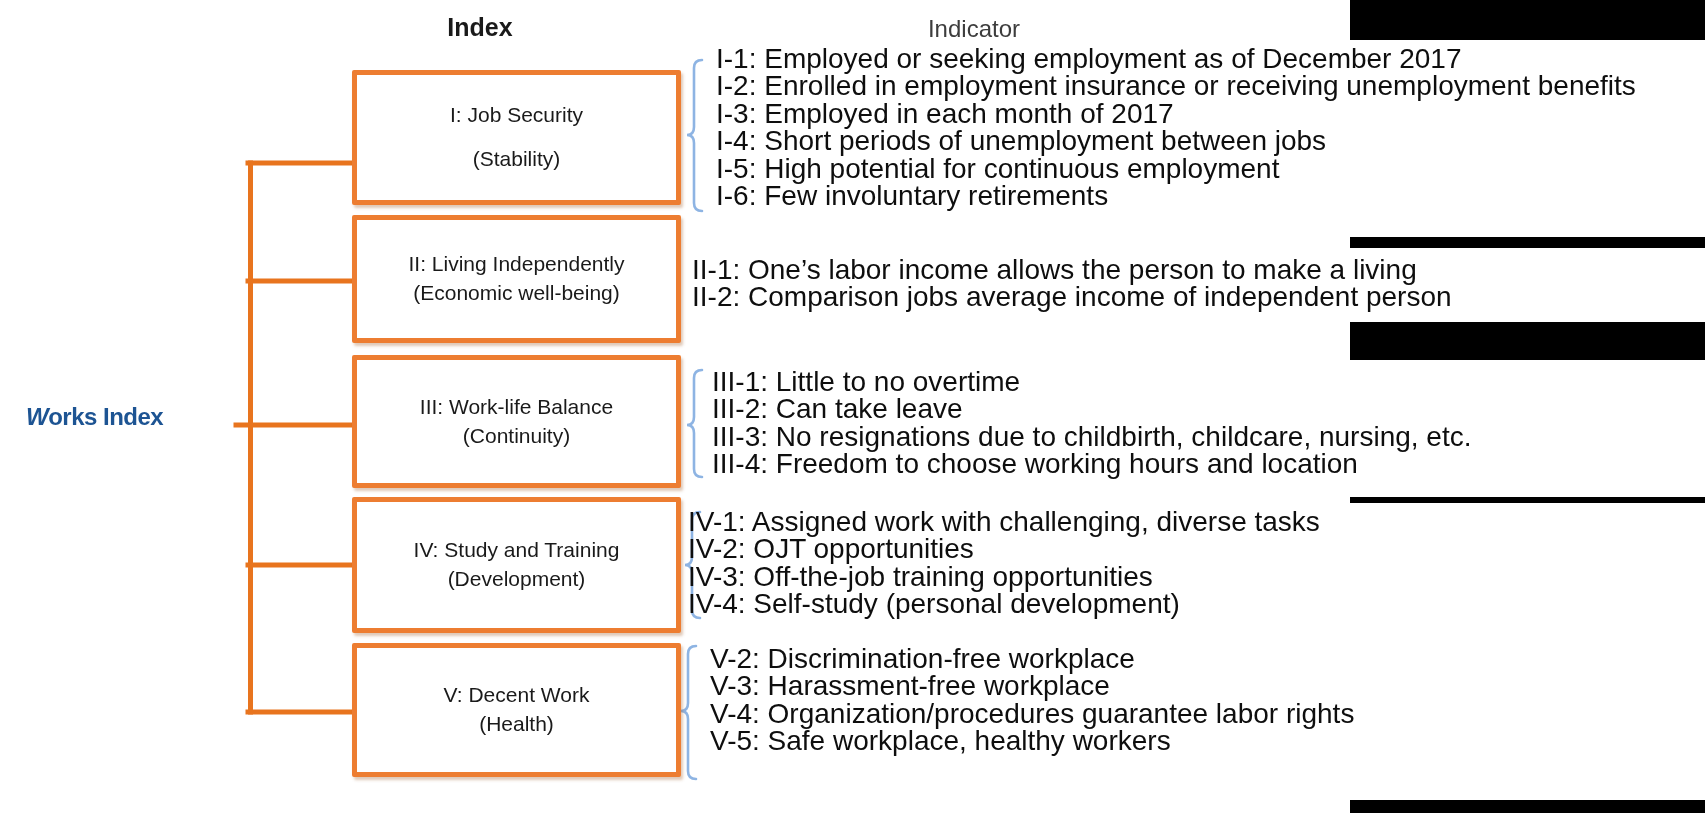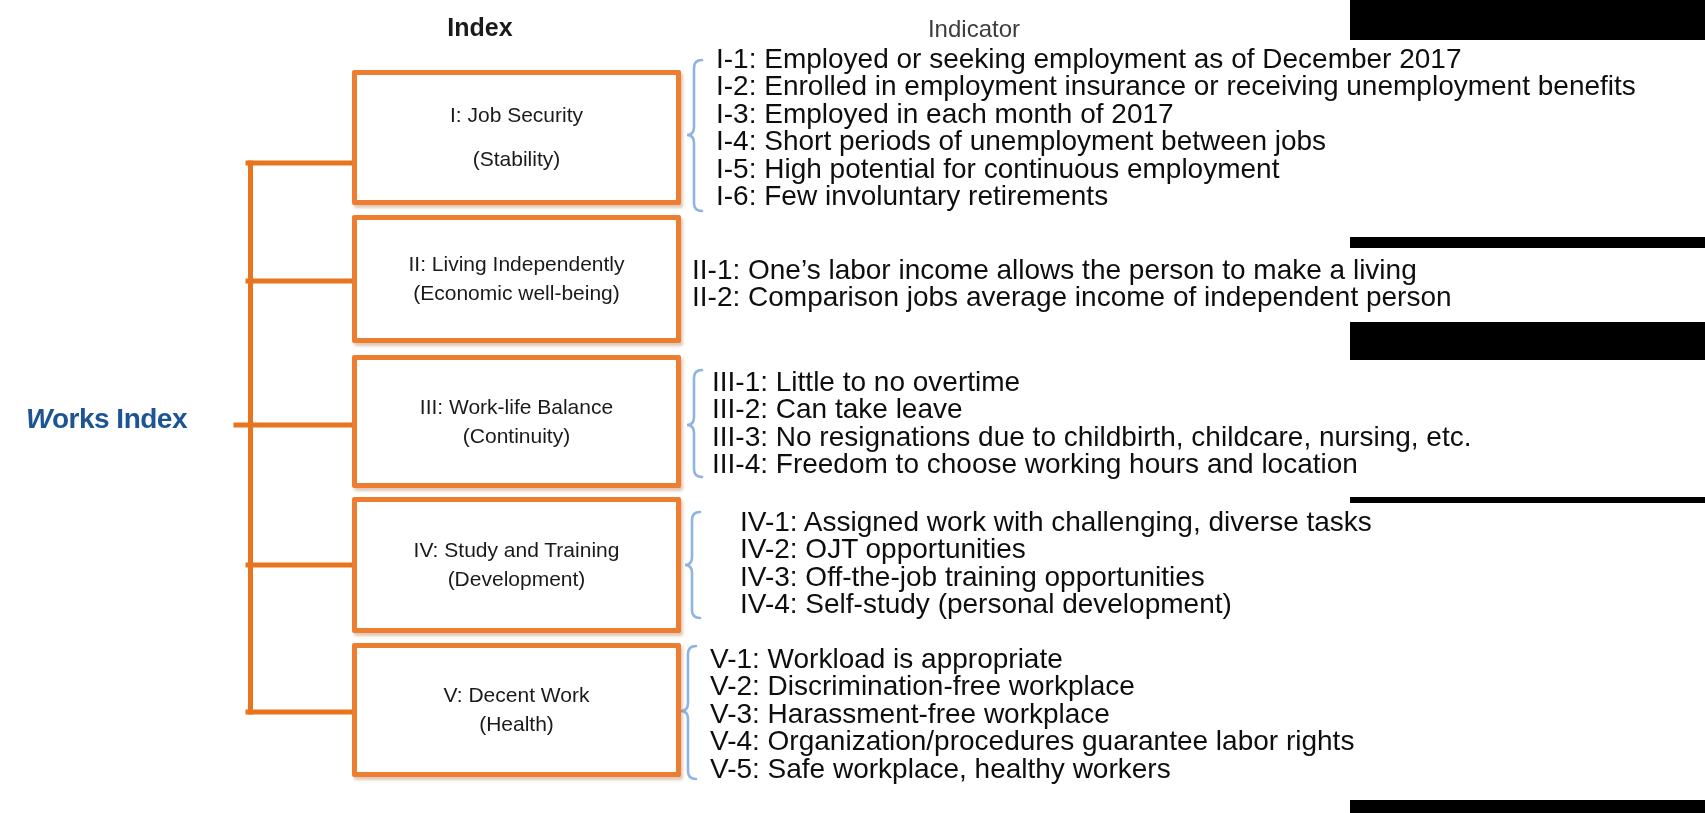--- a/index.html
+++ b/index.html
@@ -7,21 +7,21 @@
     position:relative;width:1705px;height:813px;background:#ffffff;overflow:hidden;
     font-family:"Liberation Sans",sans-serif;color:#111;
   }
   
   .hdr{position:absolute;text-align:center;white-space:nowrap;}
   .hdr-index{left:380px;top:13px;width:200px;font-size:25px;font-weight:bold;color:#1a1a1a;}
   .hdr-indicator{left:720px;top:15px;width:300px;font-size:24px;font-weight:normal;color:#3d3d3d;text-align:right;}
   
   .logo{
     position:absolute;left:26px;top:403px;width:212px;height:40px;
-    font-size:28px;font-weight:bold;color:#1D5493;letter-spacing:-0.5px;white-space:nowrap;
+    font-size:24px;font-weight:bold;color:#1D5493;letter-spacing:-0.5px;white-space:nowrap;
   }
   .logo::first-letter{font-style:italic;}
   
   .lines{position:absolute;left:0;top:0;width:1705px;height:813px;}
   
   .ibox{
     position:absolute;left:352px;width:329px;box-sizing:border-box;
     background:#ffffff;border:5px solid #ED7D31;border-radius:2px;
     box-shadow:2px 3px 3px rgba(150,75,20,0.30);
     display:flex;flex-direction:column;align-items:center;justify-content:center;
@@ -31,21 +31,21 @@
   .ibox-2{top:215px;height:128px;}
   .ibox-3{top:355px;height:133px;}
   .ibox-4{top:497px;height:136px;}
   .ibox-5{top:643px;height:134px;}
   
   .ind-list{position:absolute;white-space:nowrap;font-size:28px;color:#0e0e0e;}
   .ind-row{height:27.4px;line-height:27.4px;}
   .ind-1{left:716px;top:45px;}
   .ind-2{left:692px;top:256px;}
   .ind-3{left:712px;top:368px;}
-  .ind-4{left:740px;top:508px;}
+  .ind-4{left:688px;top:508px;}
   .ind-5{left:710px;top:645px;}
   
   .bar{position:absolute;left:1350px;width:355px;background:#000000;}
   .bar-1{top:0;height:40px;}
   .bar-2{top:237px;height:11px;}
   .bar-3{top:322px;height:38px;}
   .bar-4{top:497px;height:6px;}
   .bar-5{top:800px;height:13px;}
 </style>
 </head>
@@ -115,21 +115,20 @@
     <div class="ind-row">III-3: No resignations due to childbirth, childcare, nursing, etc.</div>
     <div class="ind-row">III-4: Freedom to choose working hours and location</div>
   </div>
   <div class="ind-list ind-4">
     <div class="ind-row">IV-1: Assigned work with challenging, diverse tasks</div>
     <div class="ind-row">IV-2: OJT opportunities</div>
     <div class="ind-row">IV-3: Off-the-job training opportunities</div>
     <div class="ind-row">IV-4: Self-study (personal development)</div>
   </div>
   <div class="ind-list ind-5">
-    <div class="ind-row">V-1: Workload is appropriate</div>
     <div class="ind-row">V-2: Discrimination-free workplace</div>
     <div class="ind-row">V-3: Harassment-free workplace</div>
     <div class="ind-row">V-4: Organization/procedures guarantee labor rights</div>
     <div class="ind-row">V-5: Safe workplace, healthy workers</div>
   </div>
 
   <div class="bar bar-1"></div>
   <div class="bar bar-2"></div>
   <div class="bar bar-3"></div>
   <div class="bar bar-4"></div>

